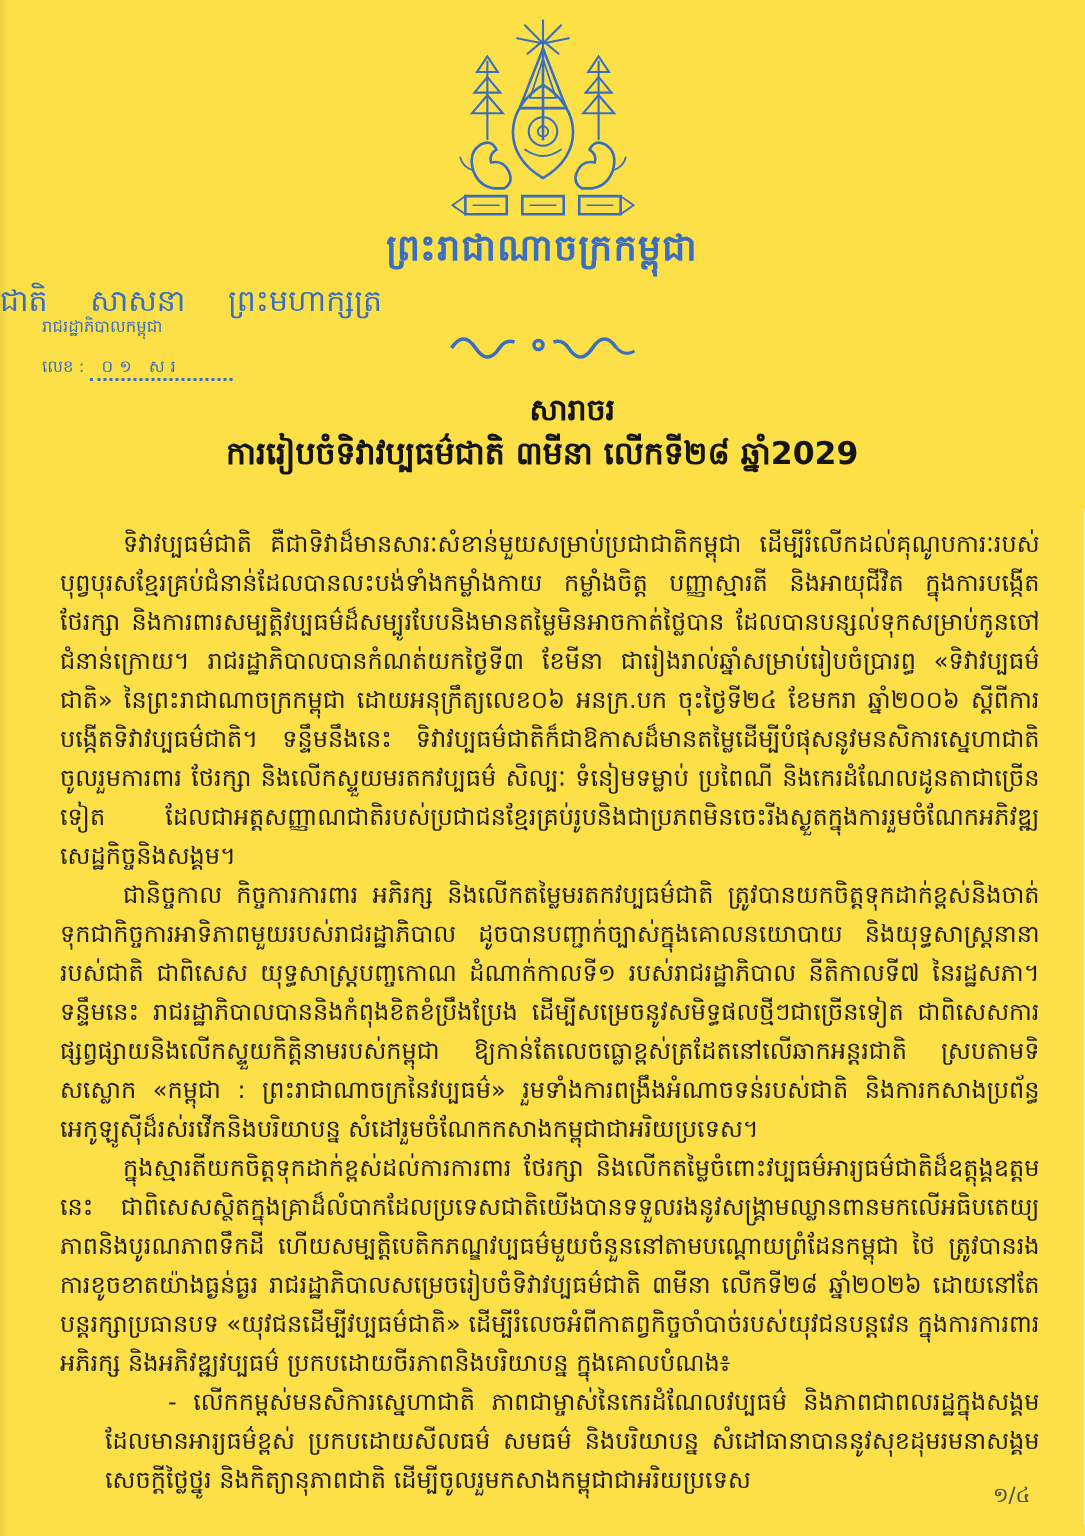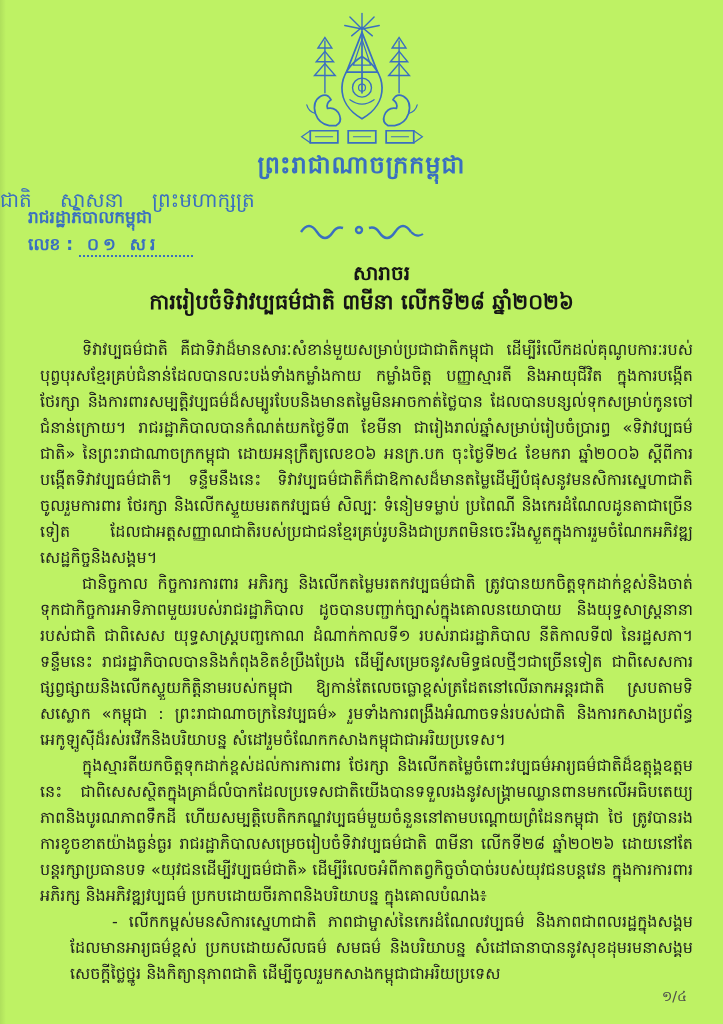--- a/index.html
+++ b/index.html
@@ -1,19 +1,19 @@
 <!DOCTYPE html>
 <html><head>
 <meta charset="utf-8">
 <style>
   html,body{margin:0;padding:0;background:#ffffff;}
   .page{
     position:relative;
     width:723px;height:1024px;
-    background:#bef264;
+    background:#fde047;
     overflow:hidden;
     font-family:"DejaVu Sans", sans-serif;
     color:#1e1e1e;
   }
   
   .scan-edge{
     position:absolute;left:0;top:0;bottom:0;width:6px;
     background:linear-gradient(to right, rgba(0,0,0,0.08), rgba(0,0,0,0));
   }
   .emblem{
@@ -30,37 +30,37 @@
     position:absolute;top:187px;left:0;right:0;
     text-align:left;font-size:20px;font-weight:normal;
     word-spacing:22px;
   }
   .flourish{
     position:absolute;top:222px;left:50%;transform:translateX(-50%);
     width:130px;height:18px;
   }
   .gov-block{
     position:absolute;left:28px;top:204px;
-    font-size:17px;font-weight:bold;line-height:27px;
+    font-size:11px;font-weight:normal;line-height:27px;
   }
   .ref-line{white-space:nowrap;text-align:center;}
   .ref-value{
     border-bottom:2px dotted #3a6fc0;
     padding:0 34px 1px 8px;
     letter-spacing:4px;
   }
   .title-block{
     position:absolute;top:260px;left:0;right:0;
     text-align:center;color:#151515;
   }
   .title-doc-type{font-size:20px;font-weight:bold;line-height:26px;padding-left:40px;}
   .title-subject-label{font-size:19px;font-weight:bold;line-height:25px;}
   .title-subject{font-size:21px;font-weight:bold;line-height:29px;margin-top:2px;}
   .body-text{
-    position:absolute;top:337px;left:40px;right:30px;
+    position:absolute;top:350px;left:40px;right:30px;
     font-size:16px;line-height:26px;
     text-align:justify;
     color:#202020;
   }
   .body-text p{
     margin:0;
     text-indent:42px;
   }
   .bullet{
     margin:0;
@@ -151,21 +151,21 @@
   <div class="gov-block blue">
     <div>រាជរដ្ឋាភិបាលកម្ពុជា</div>
     <div class="ref-line">
       <span>លេខ :</span>
       <span class="ref-value">០១ សរ</span>
     </div>
   </div>
 
   <div class="title-block">
     <div class="title-doc-type">សារាចរ</div>
-    <div class="title-subject">ការរៀបចំទិវាវប្បធម៌ជាតិ ៣មីនា លើកទី២៨ ឆ្នាំ២០២៦</div>
+    <div class="title-subject">ការរៀបចំទិវាវប្បធម៌ជាតិ ៣មីនា លើកទី២៨ ឆ្នាំ2029</div>
   </div>
 
   <div class="body-text">
     <p>ទិវាវប្បធម៌ជាតិ គឺជាទិវាដ៏មានសារៈសំខាន់មួយសម្រាប់ប្រជាជាតិកម្ពុជា ដើម្បីរំលើកដល់គុណូបការៈរបស់បុព្វបុរសខ្មែរគ្រប់ជំនាន់ដែលបានលះបង់ទាំងកម្លាំងកាយ កម្លាំងចិត្ត បញ្ញាស្មារតី និងអាយុជីវិត ក្នុងការបង្កើត ថែរក្សា និងការពារសម្បត្តិវប្បធម៌ដ៏សម្បូរបែបនិងមានតម្លៃមិនអាចកាត់ថ្លៃបាន ដែលបានបន្សល់ទុកសម្រាប់កូនចៅជំនាន់ក្រោយ។ រាជរដ្ឋាភិបាលបានកំណត់យកថ្ងៃទី៣ ខែមីនា ជារៀងរាល់ឆ្នាំសម្រាប់រៀបចំប្រារព្ធ «ទិវាវប្បធម៌ជាតិ» នៃព្រះរាជាណាចក្រកម្ពុជា ដោយអនុក្រឹត្យលេខ០៦ អនក្រ.បក ចុះថ្ងៃទី២៤ ខែមករា ឆ្នាំ២០០៦ ស្តីពីការបង្កើតទិវាវប្បធម៌ជាតិ។ ទន្ទឹមនឹងនេះ ទិវាវប្បធម៌ជាតិក៏ជាឱកាសដ៏មានតម្លៃដើម្បីបំផុសនូវមនសិការស្នេហាជាតិ ចូលរួមការពារ ថែរក្សា និងលើកស្ទួយមរតកវប្បធម៌ សិល្បៈ ទំនៀមទម្លាប់ ប្រពៃណី និងកេរដំណែលដូនតាជាច្រើនទៀត ដែលជាអត្តសញ្ញាណជាតិរបស់ប្រជាជនខ្មែរគ្រប់រូបនិងជាប្រភពមិនចេះរីងស្ងួតក្នុងការរួមចំណែកអភិវឌ្ឍសេដ្ឋកិច្ចនិងសង្គម។</p>
     <p>ជានិច្ចកាល កិច្ចការការពារ អភិរក្ស និងលើកតម្លៃមរតកវប្បធម៌ជាតិ ត្រូវបានយកចិត្តទុកដាក់ខ្ពស់និងចាត់ទុកជាកិច្ចការអាទិភាពមួយរបស់រាជរដ្ឋាភិបាល ដូចបានបញ្ជាក់ច្បាស់ក្នុងគោលនយោបាយ និងយុទ្ធសាស្ត្រនានារបស់ជាតិ ជាពិសេស យុទ្ធសាស្ត្របញ្ចកោណ ដំណាក់កាលទី១ របស់រាជរដ្ឋាភិបាល នីតិកាលទី៧ នៃរដ្ឋសភា។ ទន្ទឹមនេះ រាជរដ្ឋាភិបាលបាននិងកំពុងខិតខំប្រឹងប្រែង ដើម្បីសម្រេចនូវសមិទ្ធផលថ្មីៗជាច្រើនទៀត ជាពិសេសការផ្សព្វផ្សាយនិងលើកស្ទួយកិត្តិនាមរបស់កម្ពុជា ឱ្យកាន់តែលេចធ្លោខ្ពស់ត្រដែតនៅលើឆាកអន្តរជាតិ ស្របតាមទិសស្លោក «កម្ពុជា : ព្រះរាជាណាចក្រនៃវប្បធម៌» រួមទាំងការពង្រឹងអំណាចទន់របស់ជាតិ និងការកសាងប្រព័ន្ធអេកូឡូស៊ីដ៏រស់រវើកនិងបរិយាបន្ន សំដៅរួមចំណែកកសាងកម្ពុជាជាអរិយប្រទេស។</p>
     <p>ក្នុងស្មារតីយកចិត្តទុកដាក់ខ្ពស់ដល់ការការពារ ថែរក្សា និងលើកតម្លៃចំពោះវប្បធម៌អារ្យធម៌ជាតិដ៏ឧត្តុង្គឧត្តមនេះ ជាពិសេសស្ថិតក្នុងគ្រាដ៏លំបាកដែលប្រទេសជាតិយើងបានទទួលរងនូវសង្គ្រាមឈ្លានពានមកលើអធិបតេយ្យភាពនិងបូរណភាពទឹកដី ហើយសម្បត្តិបេតិកភណ្ឌវប្បធម៌មួយចំនួននៅតាមបណ្ដោយព្រំដែនកម្ពុជា ថៃ ត្រូវបានរងការខូចខាតយ៉ាងធ្ងន់ធ្ងរ រាជរដ្ឋាភិបាលសម្រេចរៀបចំទិវាវប្បធម៌ជាតិ ៣មីនា លើកទី២៨ ឆ្នាំ២០២៦ ដោយនៅតែបន្តរក្សាប្រធានបទ «យុវជនដើម្បីវប្បធម៌ជាតិ» ដើម្បីរំលេចអំពីកាតព្វកិច្ចចាំបាច់របស់យុវជនបន្តវេន ក្នុងការការពារ អភិរក្ស និងអភិវឌ្ឍវប្បធម៌ ប្រកបដោយចីរភាពនិងបរិយាបន្ន ក្នុងគោលបំណង៖</p>
     <p class="bullet">- លើកកម្ពស់មនសិការស្នេហាជាតិ ភាពជាម្ចាស់នៃកេរដំណែលវប្បធម៌ និងភាពជាពលរដ្ឋក្នុងសង្គមដែលមានអារ្យធម៌ខ្ពស់ ប្រកបដោយសីលធម៌ សមធម៌ និងបរិយាបន្ន សំដៅធានាបាននូវសុខដុមរមនាសង្គម សេចក្ដីថ្លៃថ្នូរ និងកិត្យានុភាពជាតិ ដើម្បីចូលរួមកសាងកម្ពុជាជាអរិយប្រទេស</p>
   </div>
 
   <div class="page-number">១/៤</div>

